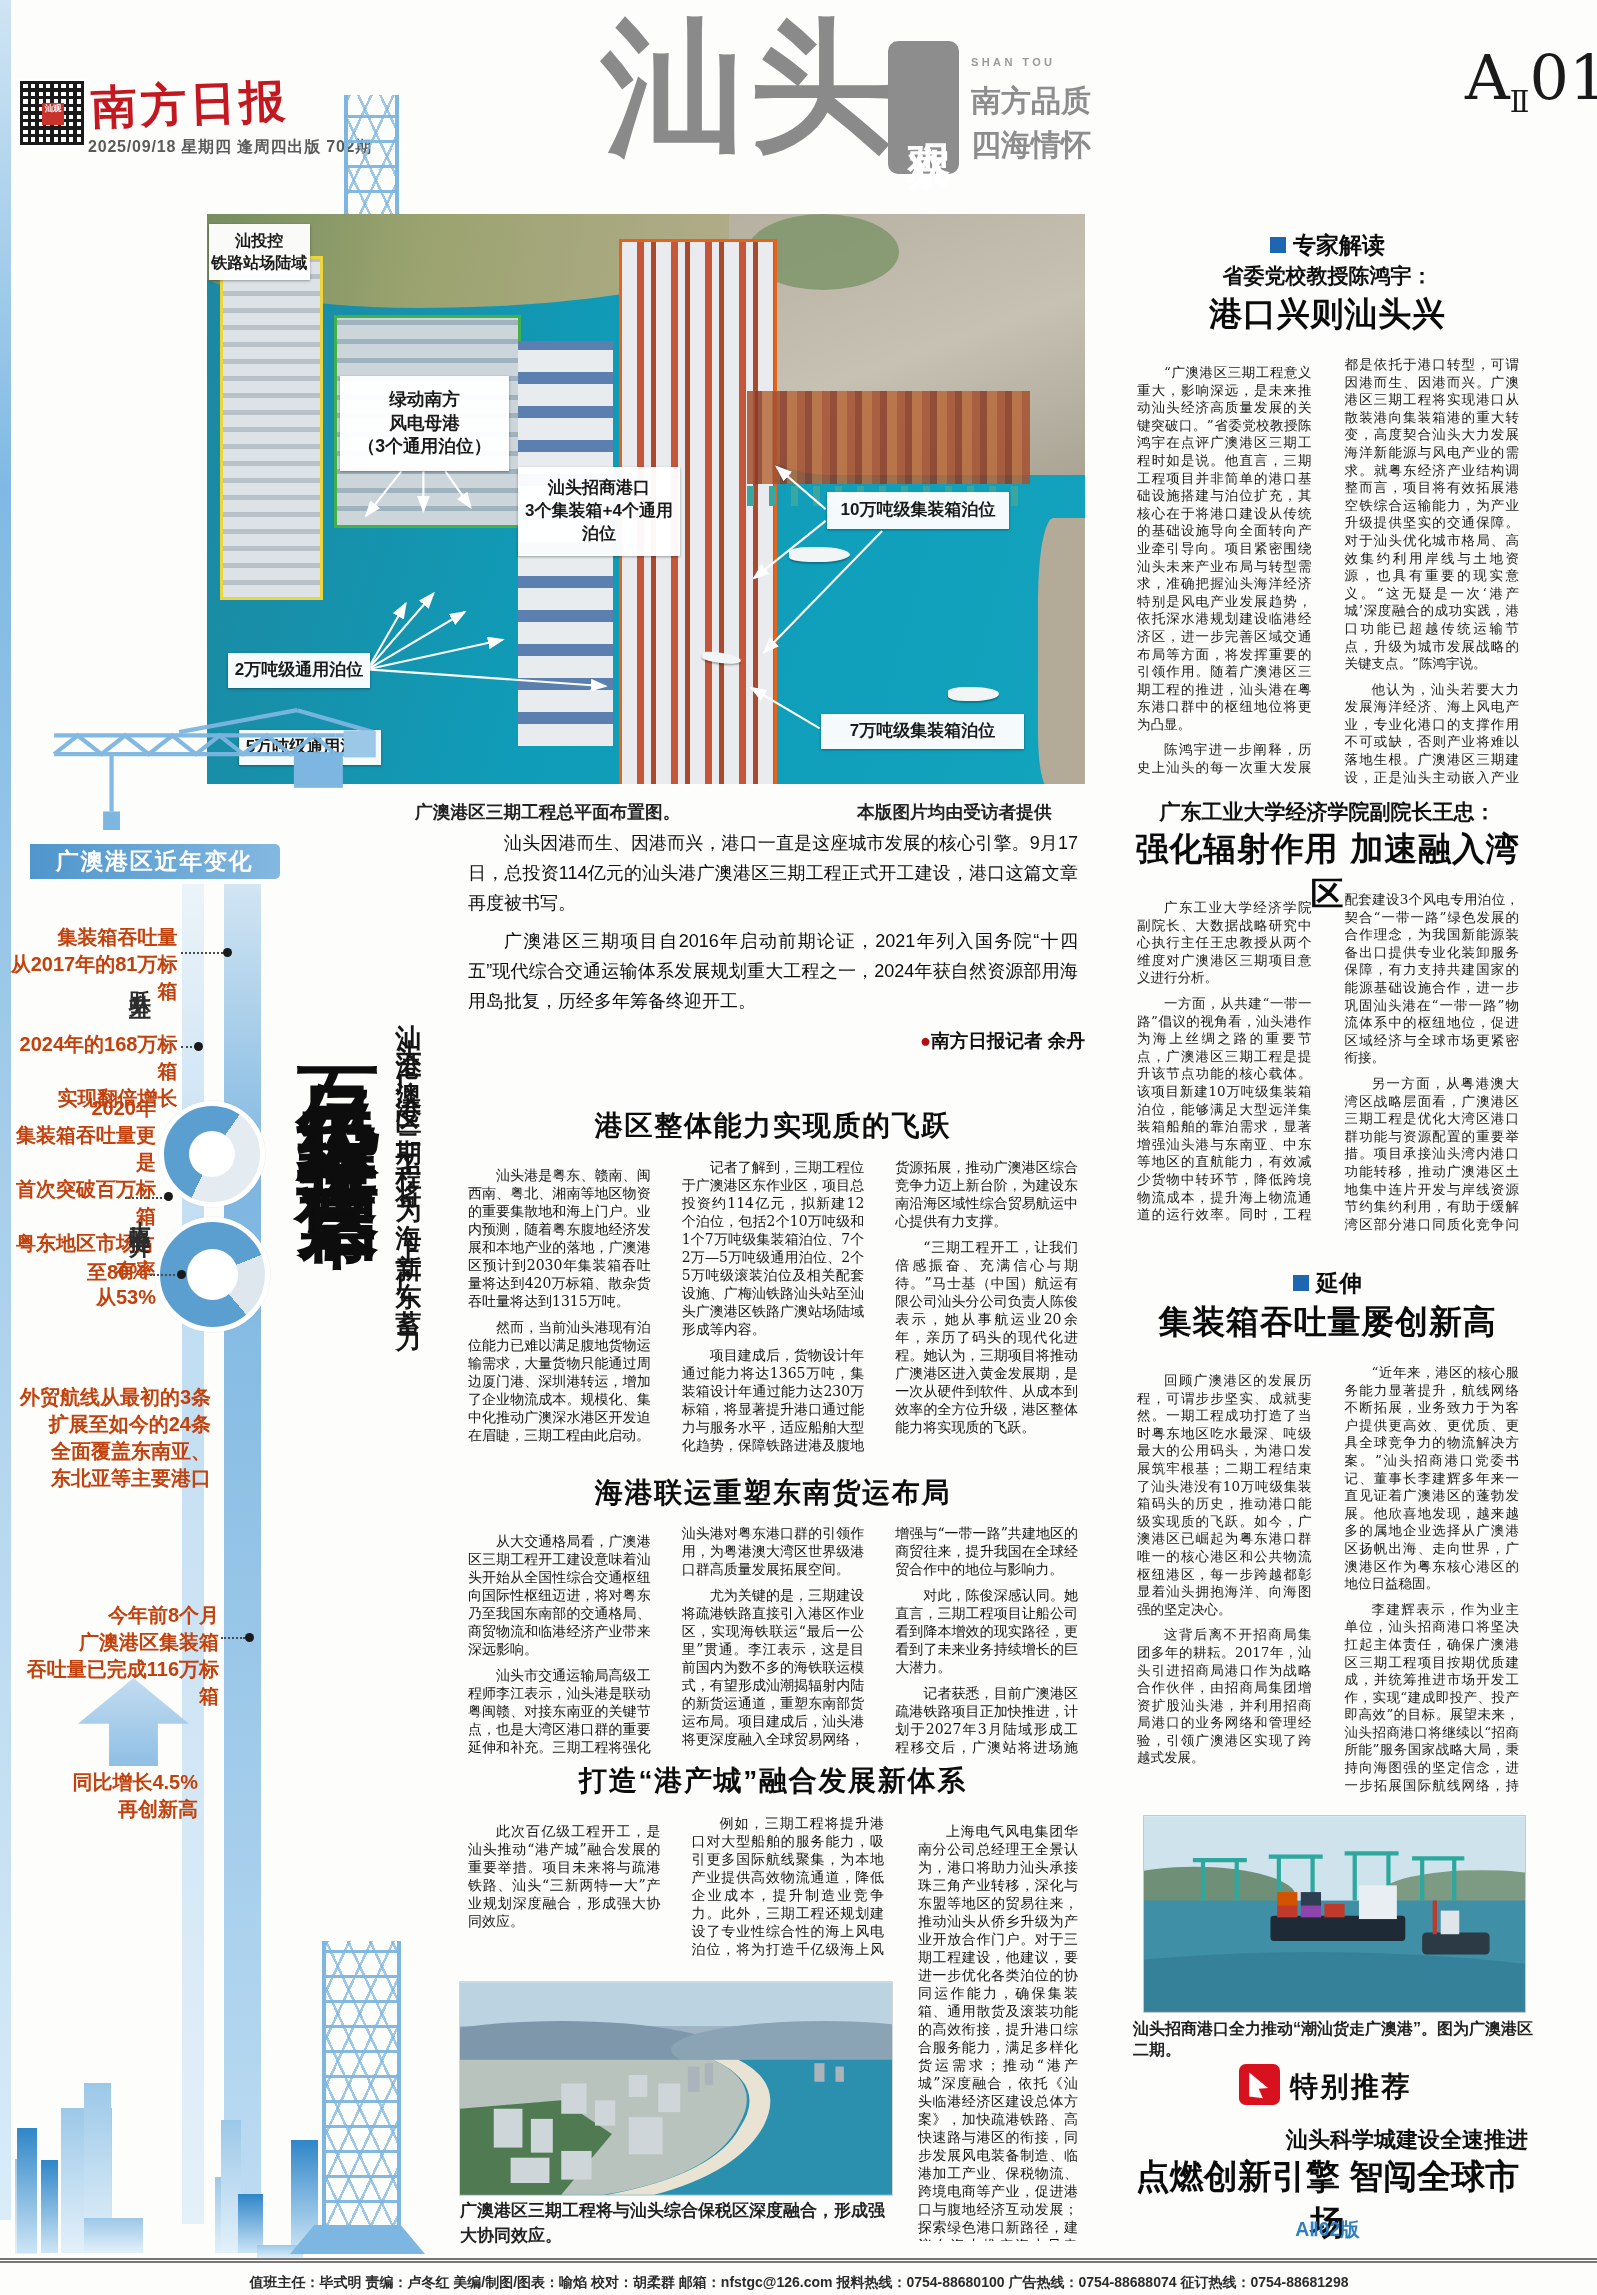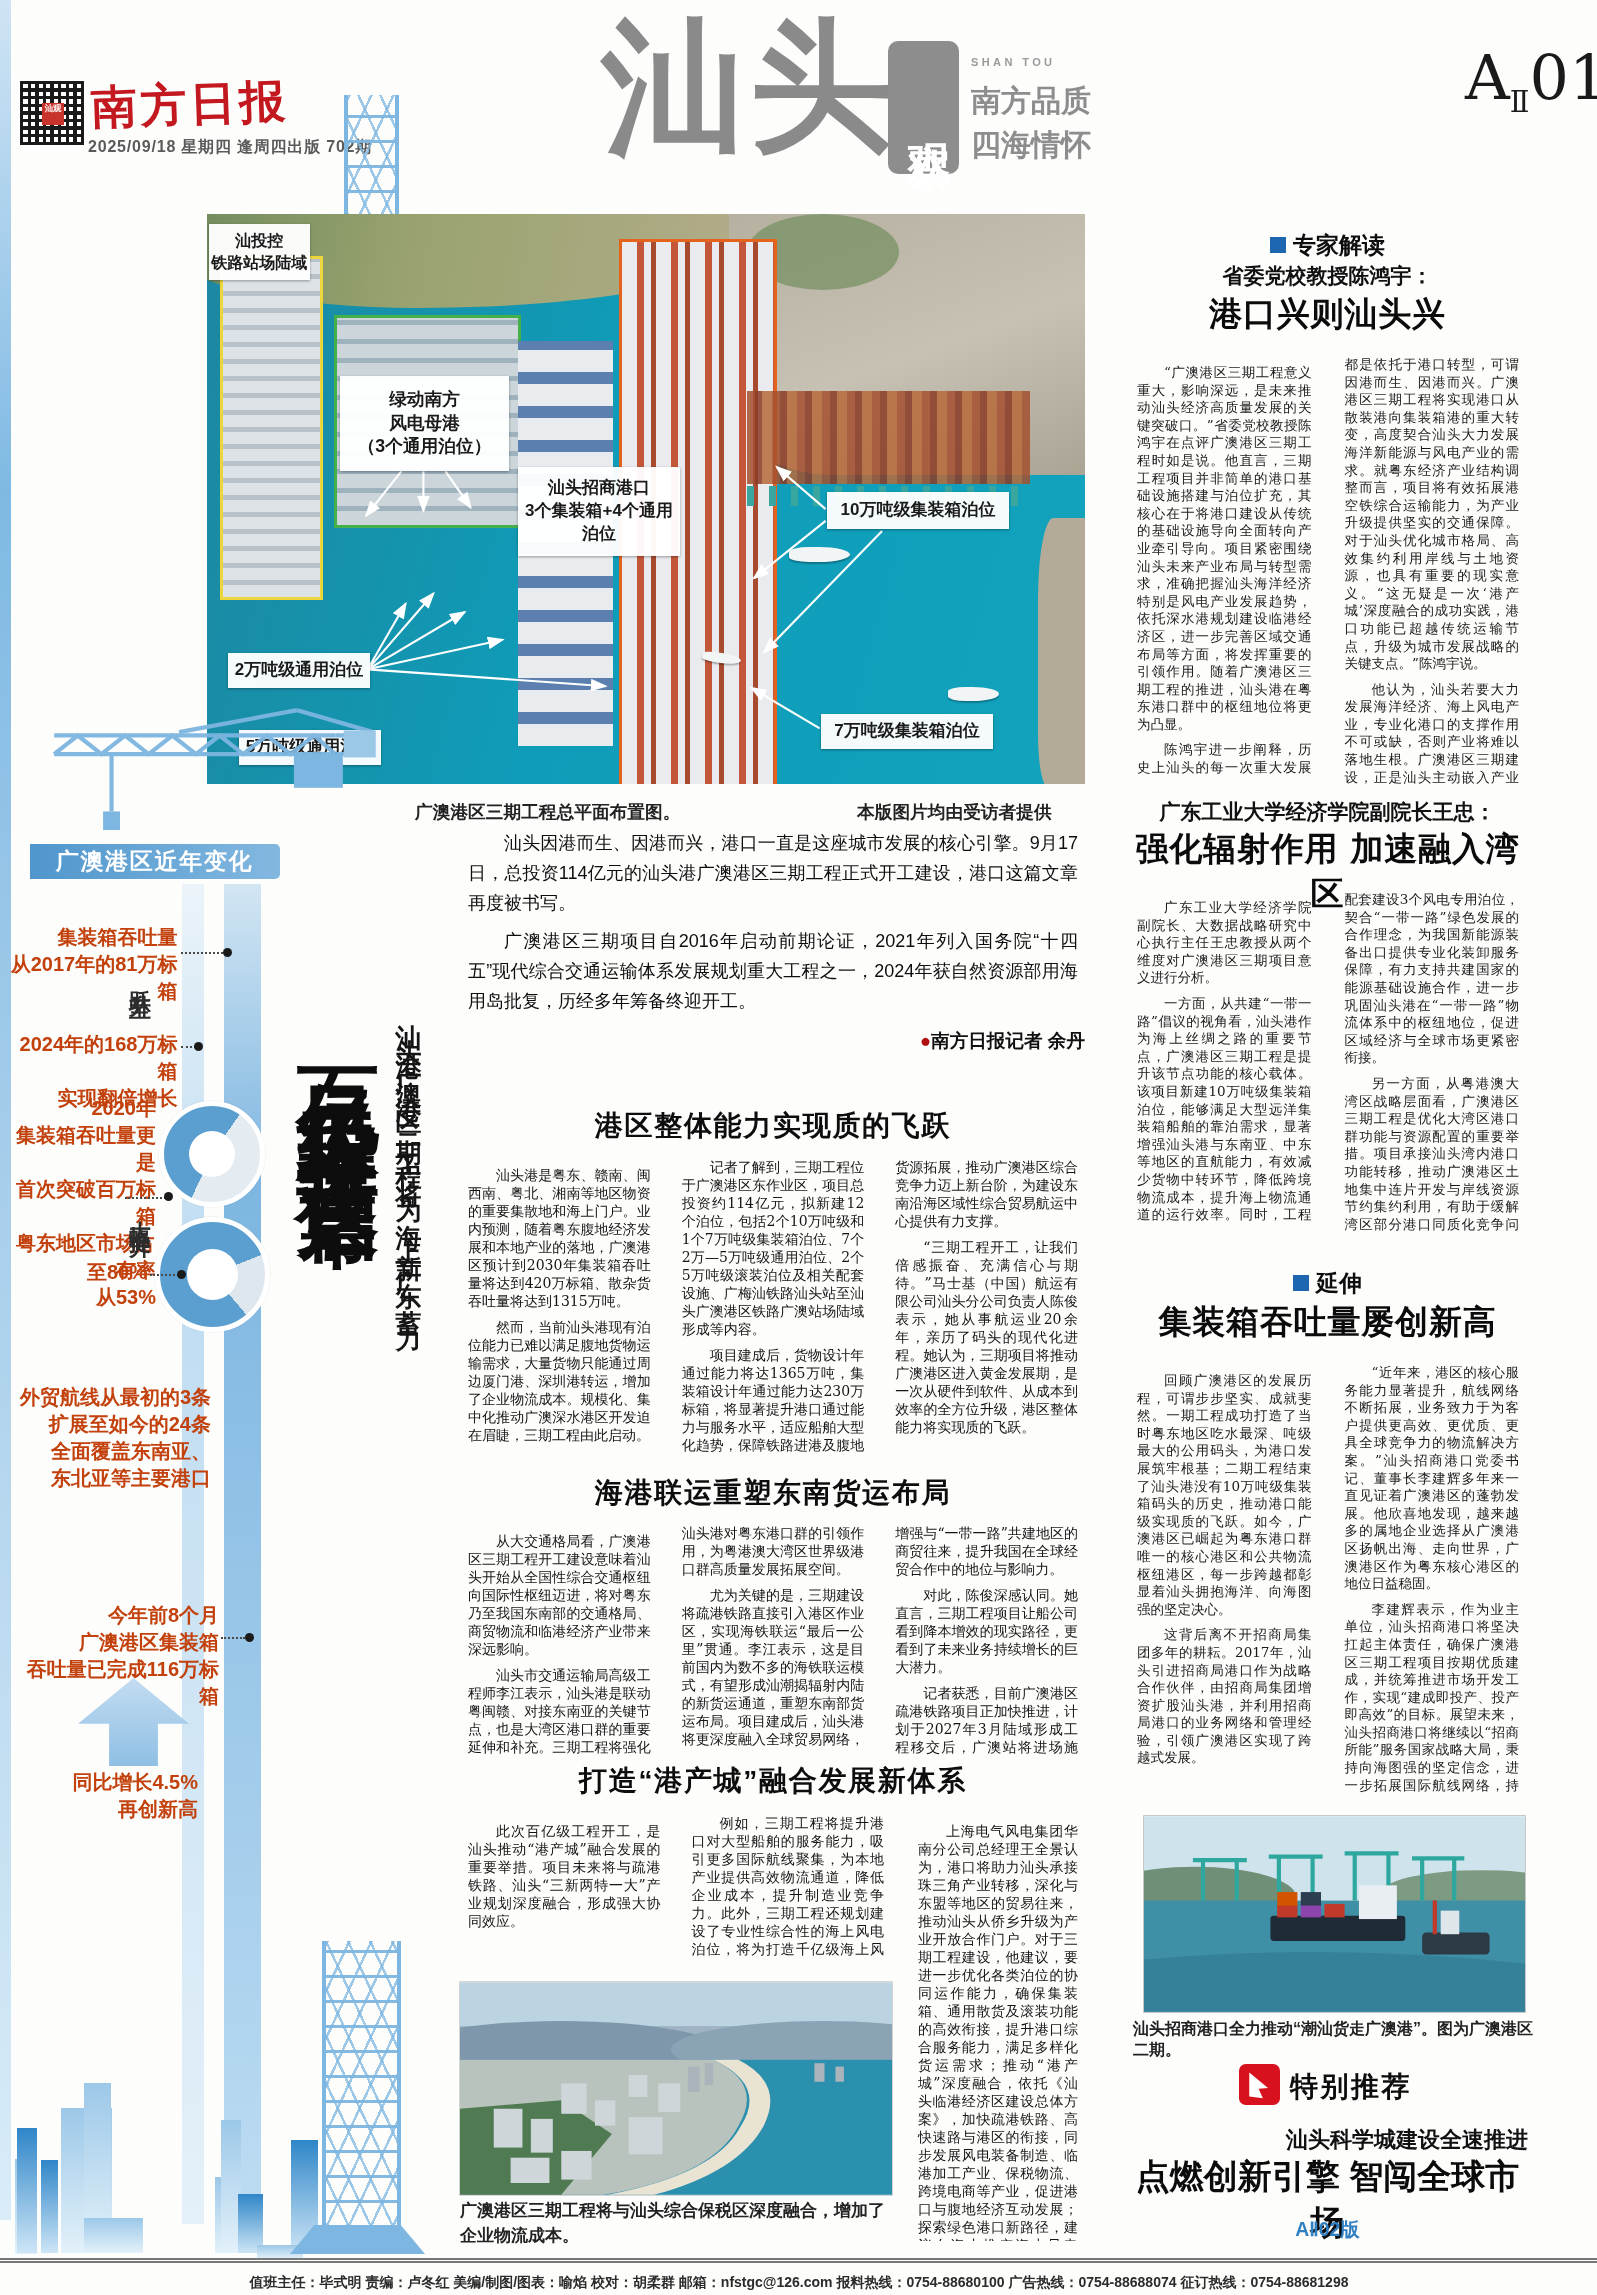--- a/index.html
+++ b/index.html
@@ -194,21 +194,21 @@
 铁路站场陆域</div>
     <div class="map-label pre" style="left:133px;top:162px;width:169px;height:95px;font-size:17.7px;">绿动南方
 风电母港
 （3个通用泊位）</div>
     <div class="map-label pre" style="left:311px;top:253px;width:162px;height:89px;font-size:17px;">汕头招商港口
 3个集装箱+4个通用
 泊位</div>
     <div class="map-label" style="left:620px;top:278px;width:182px;height:37px;font-size:17px;">10万吨级集装箱泊位</div>
     <div class="map-label" style="left:21px;top:439px;width:142px;height:35px;font-size:17px;">2万吨级通用泊位</div>
     <div class="map-label" style="left:32px;top:516px;width:142px;height:35px;font-size:17px;">5万吨级通用泊位</div>
-    <div class="map-label" style="left:614px;top:500px;width:172px;height:35px;font-size:17px;">7万吨级集装箱泊位</div>
+    <div class="map-label" style="left:614px;top:500px;width:203px;height:35px;font-size:17px;">7万吨级集装箱泊位</div>
   </div>
 
   <div class="abs" id="map-caption">广澳港区三期工程总平面布置图。</div>
   <div class="abs" id="map-credit">本版图片均由受访者提供</div>
 
   <svg class="abs" id="crane-jib" width="363" height="152" viewBox="0 0 430 180">
     <g stroke="#7db6e0" stroke-width="5" fill="none" opacity="0.95">
       <line x1="12" y1="42" x2="345" y2="42"></line>
       <line x1="12" y1="64" x2="345" y2="64"></line>
       <path d="M12,64 L40,42 L68,64 L96,42 L124,64 L152,42 L180,64 L208,42 L236,64 L264,42 L292,64 L320,42 L345,64"></path>
@@ -344,21 +344,21 @@
         <rect x="200" y="160" width="40" height="44"></rect>
       </g>
       <g fill="#aab4ba">
           <rect x="270" y="100" width="14" height="30"></rect>
           <rect x="290" y="96" width="10" height="26"></rect>
           <rect x="420" y="96" width="12" height="22"></rect>
           <rect x="445" y="100" width="10" height="18"></rect>
         </g>
     </svg>
   </div>
-  <div class="abs" id="s3-caption">广澳港区三期工程将与汕头综合保税区深度融合，增加了企业物流成本。</div>
+  <div class="abs" id="s3-caption">广澳港区三期工程将与汕头综合保税区深度融合，形成强大协同效应。</div>
 
   <div class="abs kicker" style="top:230px;"><span class="sq"></span><span>专家解读</span></div>
   <div class="abs r-author" style="top:262px;">省委党校教授陈鸿宇：</div>
   <div class="abs r-head" style="top:292px;">港口兴则汕头兴</div>
   <div class="abs jtext rcols" style="top:356px;height:432px;">
     <p>“广澳港区三期工程意义重大，影响深远，是未来推动汕头经济高质量发展的关键突破口。”省委党校教授陈鸿宇在点评广澳港区三期工程时如是说。他直言，三期工程项目并非简单的港口基础设施搭建与泊位扩充，其核心在于将港口建设从传统的基础设施导向全面转向产业牵引导向。项目紧密围绕汕头未来产业布局与转型需求，准确把握汕头海洋经济特别是风电产业发展趋势，依托深水港规划建设临港经济区，进一步完善区域交通布局等方面，将发挥重要的引领作用。随着广澳港区三期工程的推进，汕头港在粤东港口群中的枢纽地位将更为凸显。</p>
     <p>陈鸿宇进一步阐释，历史上汕头的每一次重大发展都是依托于港口转型，可谓因港而生、因港而兴。广澳港区三期工程将实现港口从散装港向集装箱港的重大转变，高度契合汕头大力发展海洋新能源与风电产业的需求。就粤东经济产业结构调整而言，项目将有效拓展港空铁综合运输能力，为产业升级提供坚实的交通保障。对于汕头优化城市格局、高效集约利用岸线与土地资源，也具有重要的现实意义。“这无疑是一次‘港产城’深度融合的成功实践，港口功能已超越传统运输节点，升级为城市发展战略的关键支点。”陈鸿宇说。</p>
     <p>他认为，汕头若要大力发展海洋经济、海上风电产业，专业化港口的支撑作用不可或缺，否则产业将难以落地生根。广澳港区三期建设，正是汕头主动嵌入产业链、为海洋经济“筑巢引凤”的重要举措。汕头作为国家交通枢纽城市以及广东省域副中心城市，一头紧密连接着充满活力的珠三角地区，另一头深度对接厦漳泉都市圈和东南沿海城市群，战略地位举足轻重。汕头港广澳港区肩负的责任重大，不仅要服务好本市经济发展，更要为整个粤东地区的发展提供有力支撑。未来，随着广澳港区三期建设的顺利完工，汕头将借助高铁、高速、疏港铁路等构建的多式联运体系，真正成为粤东区域的枢纽港、集装箱主枢纽港，引领区域经济迈向高质量发展的新阶段。</p>
   </div>
 

